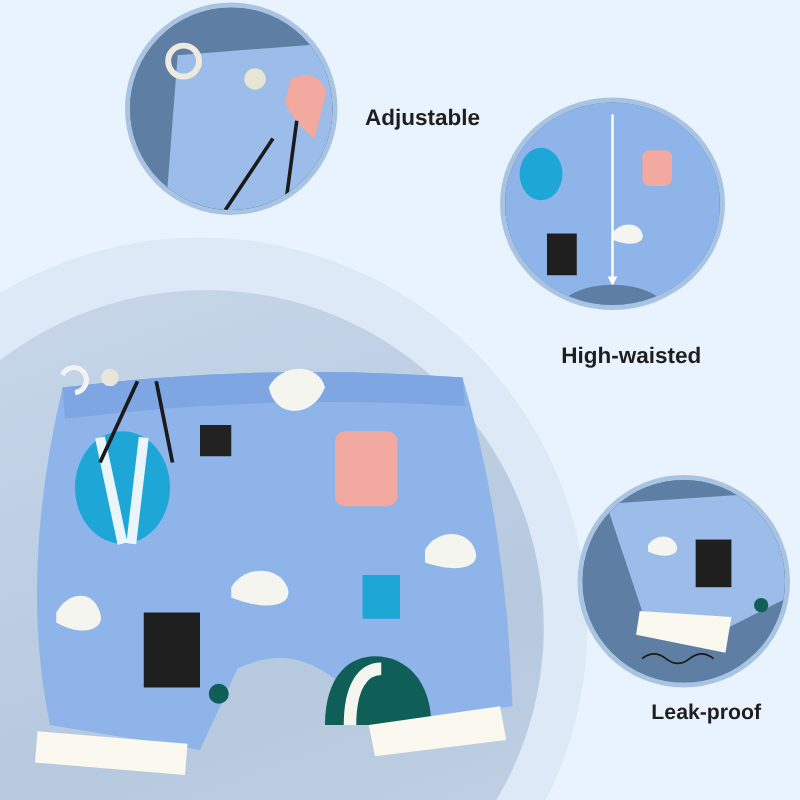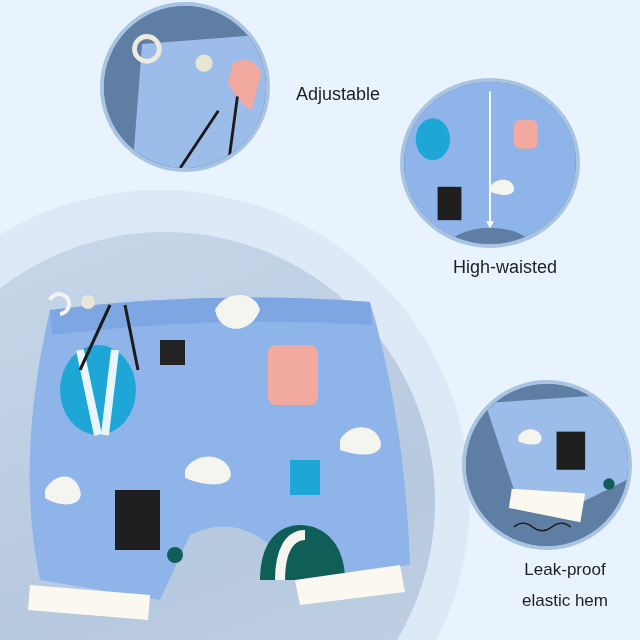--- a/index.html
+++ b/index.html
@@ -5,23 +5,23 @@
   html, body { margin:0; padding:0; }
   body { width:640px; height:640px; overflow:hidden; background:#e9f3fd; position:relative; font-family:"Liberation Sans", sans-serif; }
   .abs { position:absolute; }
   .halo-outer { left:-150px; top:190px; width:620px; height:620px; border-radius:50%; background:#dde9f6; }
   .halo-inner { left:-105px; top:232px; width:540px; height:540px; border-radius:50%; background:linear-gradient(160deg,#c9d8ea 0%,#b7c9df 60%,#c5d5e8 100%); }
   .product { left:10px; top:280px; width:410px; height:340px; }
   .detail-circle { border-radius:50%; overflow:hidden; border:4px solid #a9c4e2; box-sizing:border-box; background:#5e7fa3; }
   .c1 { left:100px; top:2px; width:170px; height:170px; }
   .c2 { left:400px; top:78px; width:180px; height:170px; }
   .c3 { left:462px; top:380px; width:170px; height:170px; }
-  .label { color:#1e1e1e; font-weight:400; font-size:18px; text-align:center; line-height:29px; }
+  .label { color:#1e1e1e; font-weight:700; font-size:18px; text-align:center; line-height:29px; }
   .l1 { left:278px; top:80px; width:120px; }
-  .l2 { left:420px; top:253px; width:170px; }
+  .l2 { left:420px; top:270px; width:170px; }
   .l3 { left:490px; top:554px; width:150px; line-height:31px; font-size:17px; }
 </style>
 </head>
 <body>
 
 <div class="abs halo-outer"></div>
 <div class="abs halo-inner"></div>
 
 <svg class="abs product" viewBox="0 0 410 340">
   <path d="M40 30 Q200 10 360 22 Q395 140 400 285 L290 300 Q240 225 180 255 L150 320 L30 300 Q5 180 40 30 Z" fill="#8fb4ea"></path>
@@ -82,14 +82,13 @@
     <path d="M20 20 L170 10 L170 100 L120 125 L50 110 Z" fill="#9cbde9"></path>
     <path d="M48 110 L125 115 L120 145 L45 130 Z" fill="#fbf8f0"></path>
     <rect x="95" y="50" width="30" height="40" fill="#1f1f1f"></rect>
     <path d="M55 55 c6 -10 20 -10 24 0 c3 8 -10 12 -24 5 z" fill="#f5f5f0"></path>
     <circle cx="150" cy="105" r="6" fill="#0f5e58"></circle>
     <path d="M50 150 q10 -8 20 0 q10 8 20 0 q10 -8 20 0" stroke="#1b1b1b" stroke-width="1.5" fill="none"></path>
   </svg>
 </div>
 <div class="abs label l3">
   <div>Leak-proof</div>
-  <div>elastic hem</div>
 </div>
 
 </body></html>

